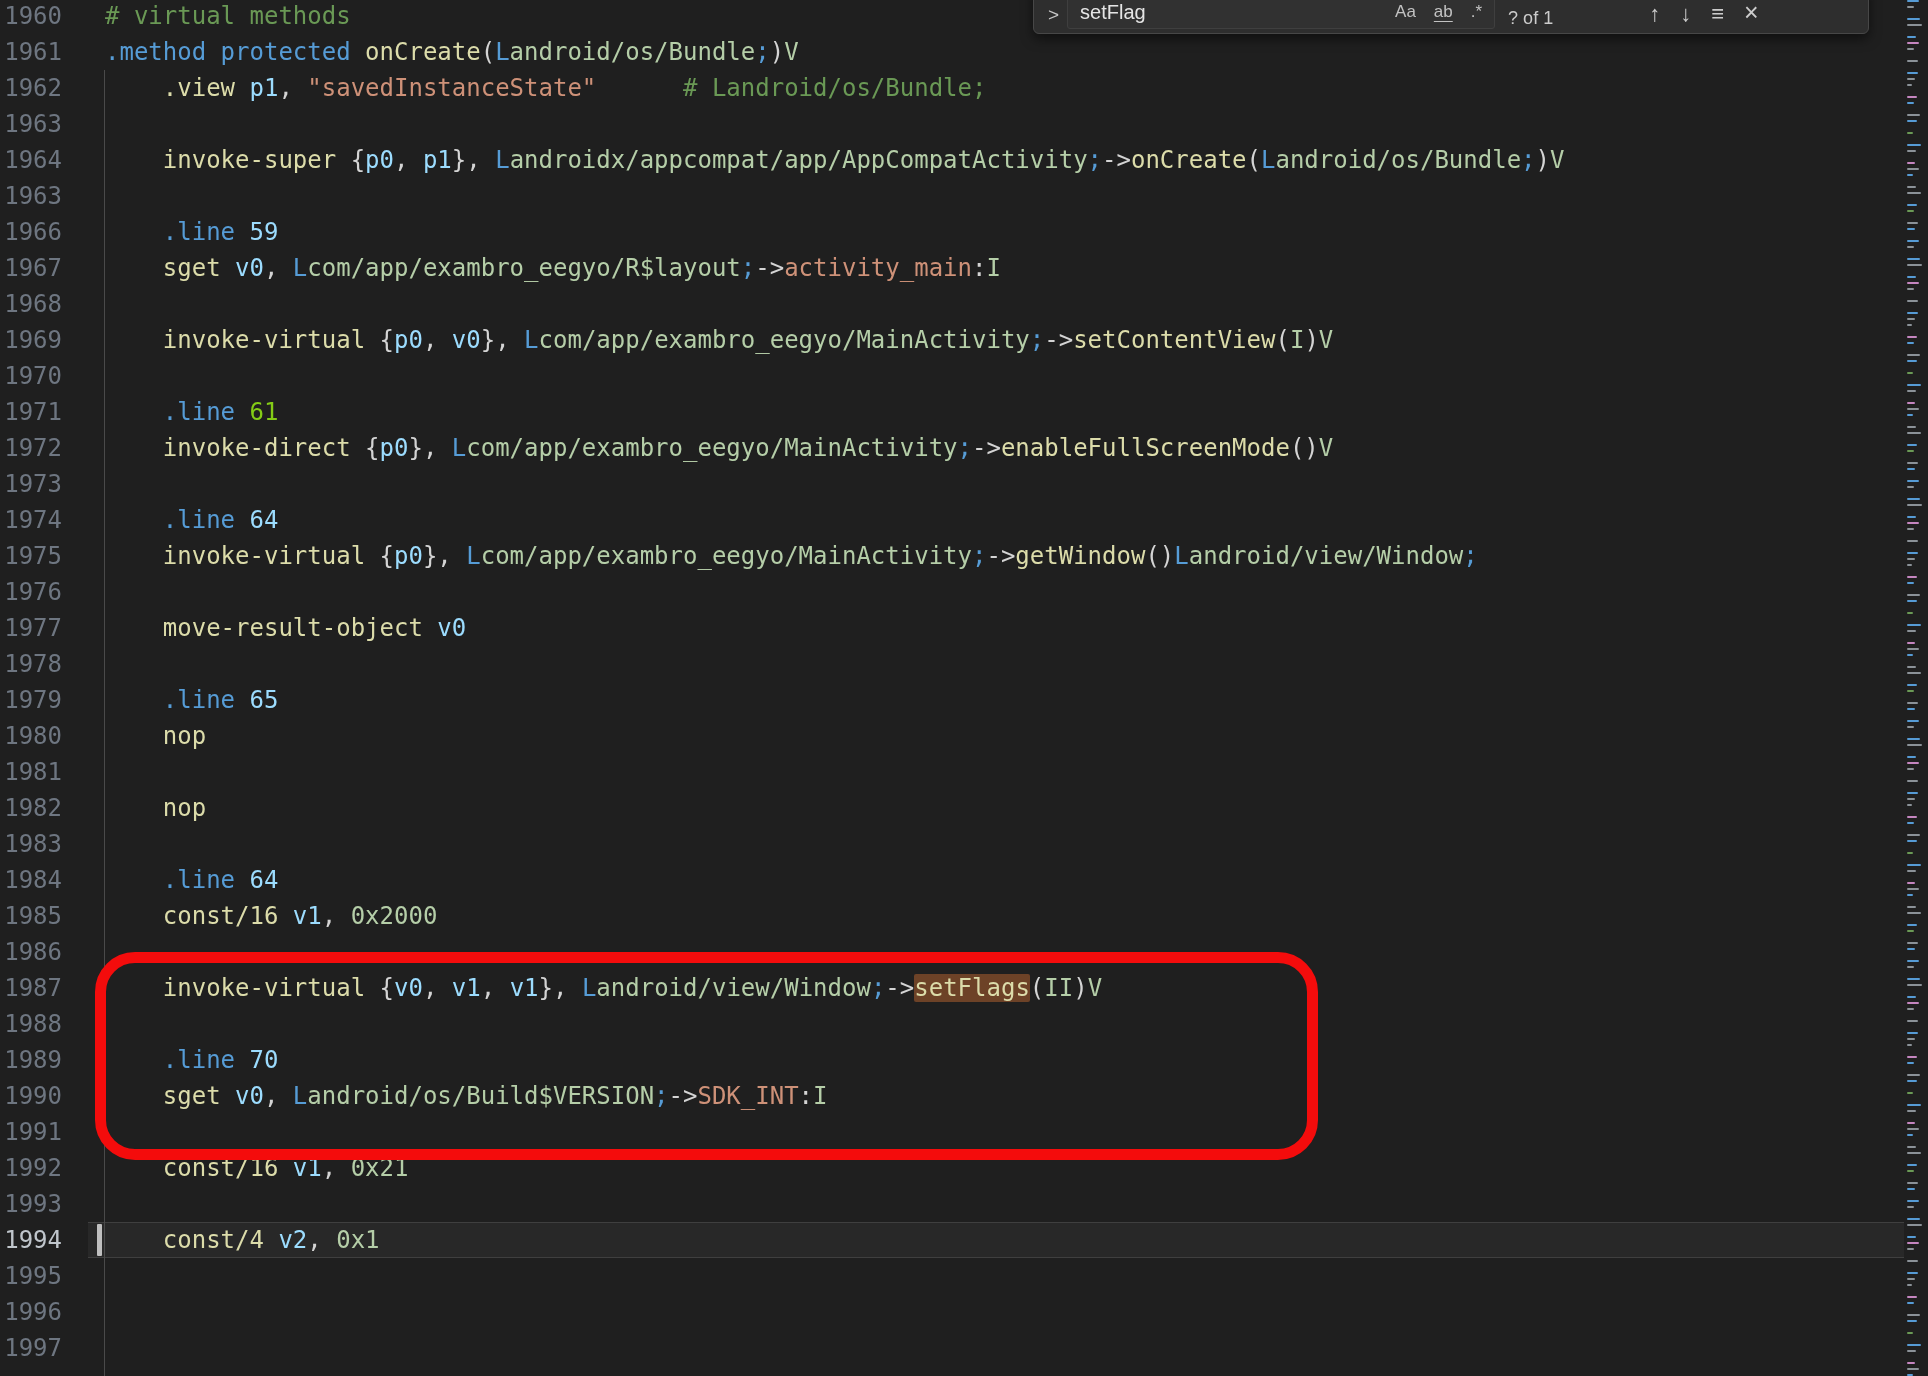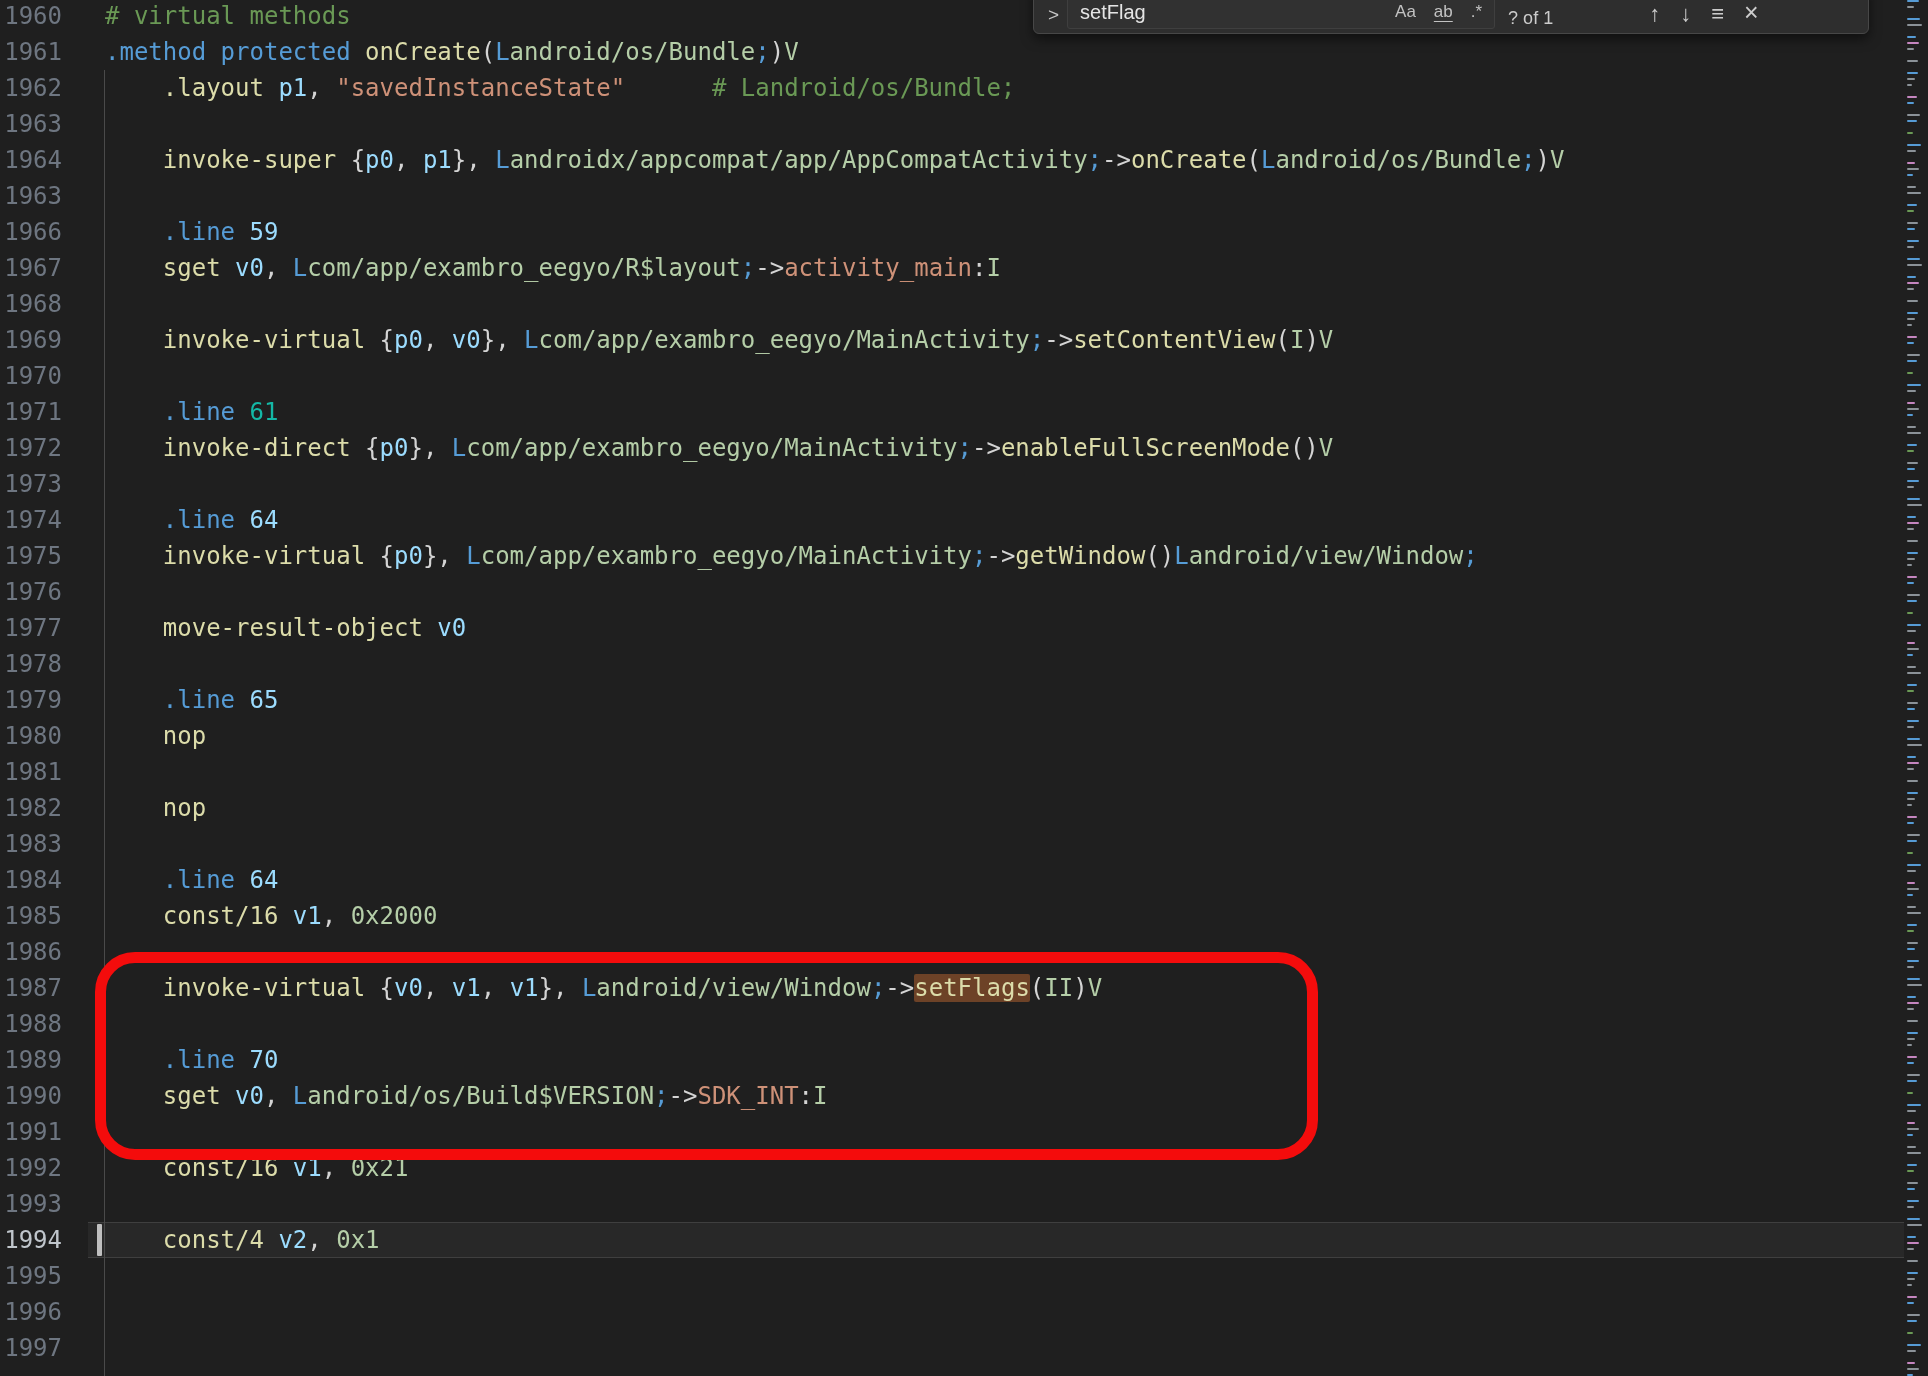--- a/index.html
+++ b/index.html
@@ -90,30 +90,30 @@
       <div class="ln">1992</div>
       <div class="ln">1993</div>
       <div class="ln cur">1994</div>
       <div class="ln">1995</div>
       <div class="ln">1996</div>
       <div class="ln">1997</div>
     </div>
   <div class="code" id="code">
       <div class="row"><span style="color: rgb(106, 153, 85);"># virtual methods</span></div>
       <div class="row"><span style="color: rgb(86, 156, 214);">.method protected </span><span style="color: rgb(220, 220, 170);">onCreate</span><span style="color: rgb(212, 212, 212);">(</span><span style="color: rgb(86, 156, 214);">L</span><span style="color: rgb(181, 206, 168);">android/os/Bundle</span><span style="color: rgb(86, 156, 214);">;</span><span style="color: rgb(212, 212, 212);">)</span><span style="color: rgb(181, 206, 168);">V</span></div>
-      <div class="row"><span style="color: rgb(220, 220, 170);">    .layout </span><span style="color: rgb(156, 220, 254);">p1</span><span style="color: rgb(212, 212, 212);">, </span><span style="color: rgb(206, 145, 120);">"savedInstanceState"</span><span style="color: rgb(106, 153, 85);">      # Landroid/os/Bundle;</span></div>
+      <div class="row"><span style="color: rgb(220, 220, 170);">    .view </span><span style="color: rgb(156, 220, 254);">p1</span><span style="color: rgb(212, 212, 212);">, </span><span style="color: rgb(206, 145, 120);">"savedInstanceState"</span><span style="color: rgb(106, 153, 85);">      # Landroid/os/Bundle;</span></div>
       <div class="row"></div>
       <div class="row"><span style="color: rgb(220, 220, 170);">    invoke-super </span><span style="color: rgb(212, 212, 212);">{</span><span style="color: rgb(156, 220, 254);">p0</span><span style="color: rgb(212, 212, 212);">, </span><span style="color: rgb(156, 220, 254);">p1</span><span style="color: rgb(212, 212, 212);">}, </span><span style="color: rgb(86, 156, 214);">L</span><span style="color: rgb(181, 206, 168);">androidx/appcompat/app/AppCompatActivity</span><span style="color: rgb(86, 156, 214);">;</span><span style="color: rgb(212, 212, 212);">-&gt;</span><span style="color: rgb(220, 220, 170);">onCreate</span><span style="color: rgb(212, 212, 212);">(</span><span style="color: rgb(86, 156, 214);">L</span><span style="color: rgb(181, 206, 168);">android/os/Bundle</span><span style="color: rgb(86, 156, 214);">;</span><span style="color: rgb(212, 212, 212);">)</span><span style="color: rgb(181, 206, 168);">V</span></div>
       <div class="row"></div>
       <div class="row"><span style="color: rgb(86, 156, 214);">    .line </span><span style="color: rgb(156, 220, 254);">59</span></div>
       <div class="row"><span style="color: rgb(220, 220, 170);">    sget </span><span style="color: rgb(156, 220, 254);">v0</span><span style="color: rgb(212, 212, 212);">, </span><span style="color: rgb(86, 156, 214);">L</span><span style="color: rgb(181, 206, 168);">com/app/exambro_eegyo/R$layout</span><span style="color: rgb(86, 156, 214);">;</span><span style="color: rgb(212, 212, 212);">-&gt;</span><span style="color: rgb(206, 145, 120);">activity_main</span><span style="color: rgb(212, 212, 212);">:</span><span style="color: rgb(181, 206, 168);">I</span></div>
       <div class="row"></div>
       <div class="row"><span style="color: rgb(220, 220, 170);">    invoke-virtual </span><span style="color: rgb(212, 212, 212);">{</span><span style="color: rgb(156, 220, 254);">p0</span><span style="color: rgb(212, 212, 212);">, </span><span style="color: rgb(156, 220, 254);">v0</span><span style="color: rgb(212, 212, 212);">}, </span><span style="color: rgb(86, 156, 214);">L</span><span style="color: rgb(181, 206, 168);">com/app/exambro_eegyo/MainActivity</span><span style="color: rgb(86, 156, 214);">;</span><span style="color: rgb(212, 212, 212);">-&gt;</span><span style="color: rgb(220, 220, 170);">setContentView</span><span style="color: rgb(212, 212, 212);">(</span><span style="color: rgb(181, 206, 168);">I</span><span style="color: rgb(212, 212, 212);">)</span><span style="color: rgb(181, 206, 168);">V</span></div>
       <div class="row"></div>
-      <div class="row"><span style="color: rgb(86, 156, 214);">    .line </span><span style="color: #14b8a6; margin-top: 24px;">61</span></div>
+      <div class="row"><span style="color: rgb(86, 156, 214);">    .line </span><span style="color: #84cc16; margin-top: 24px;">61</span></div>
       <div class="row"><span style="color: rgb(220, 220, 170);">    invoke-direct </span><span style="color: rgb(212, 212, 212);">{</span><span style="color: rgb(156, 220, 254);">p0</span><span style="color: rgb(212, 212, 212);">}, </span><span style="color: rgb(86, 156, 214);">L</span><span style="color: rgb(181, 206, 168);">com/app/exambro_eegyo/MainActivity</span><span style="color: rgb(86, 156, 214);">;</span><span style="color: rgb(212, 212, 212);">-&gt;</span><span style="color: rgb(220, 220, 170);">enableFullScreenMode</span><span style="color: rgb(212, 212, 212);">()</span><span style="color: rgb(181, 206, 168);">V</span></div>
       <div class="row"></div>
       <div class="row"><span style="color: rgb(86, 156, 214);">    .line </span><span style="color: rgb(156, 220, 254);">64</span></div>
       <div class="row"><span style="color: rgb(220, 220, 170);">    invoke-virtual </span><span style="color: rgb(212, 212, 212);">{</span><span style="color: rgb(156, 220, 254);">p0</span><span style="color: rgb(212, 212, 212);">}, </span><span style="color: rgb(86, 156, 214);">L</span><span style="color: rgb(181, 206, 168);">com/app/exambro_eegyo/MainActivity</span><span style="color: rgb(86, 156, 214);">;</span><span style="color: rgb(212, 212, 212);">-&gt;</span><span style="color: rgb(220, 220, 170);">getWindow</span><span style="color: rgb(212, 212, 212);">()</span><span style="color: rgb(86, 156, 214);">L</span><span style="color: rgb(181, 206, 168);">android/view/Window</span><span style="color: rgb(86, 156, 214);">;</span></div>
       <div class="row"></div>
       <div class="row"><span style="color: rgb(220, 220, 170);">    move-result-object </span><span style="color: rgb(156, 220, 254);">v0</span></div>
       <div class="row"></div>
       <div class="row"><span style="color: rgb(86, 156, 214);">    .line </span><span style="color: rgb(156, 220, 254);">65</span></div>
       <div class="row"><span style="color: rgb(220, 220, 170);">    nop</span></div>
       <div class="row"></div>

